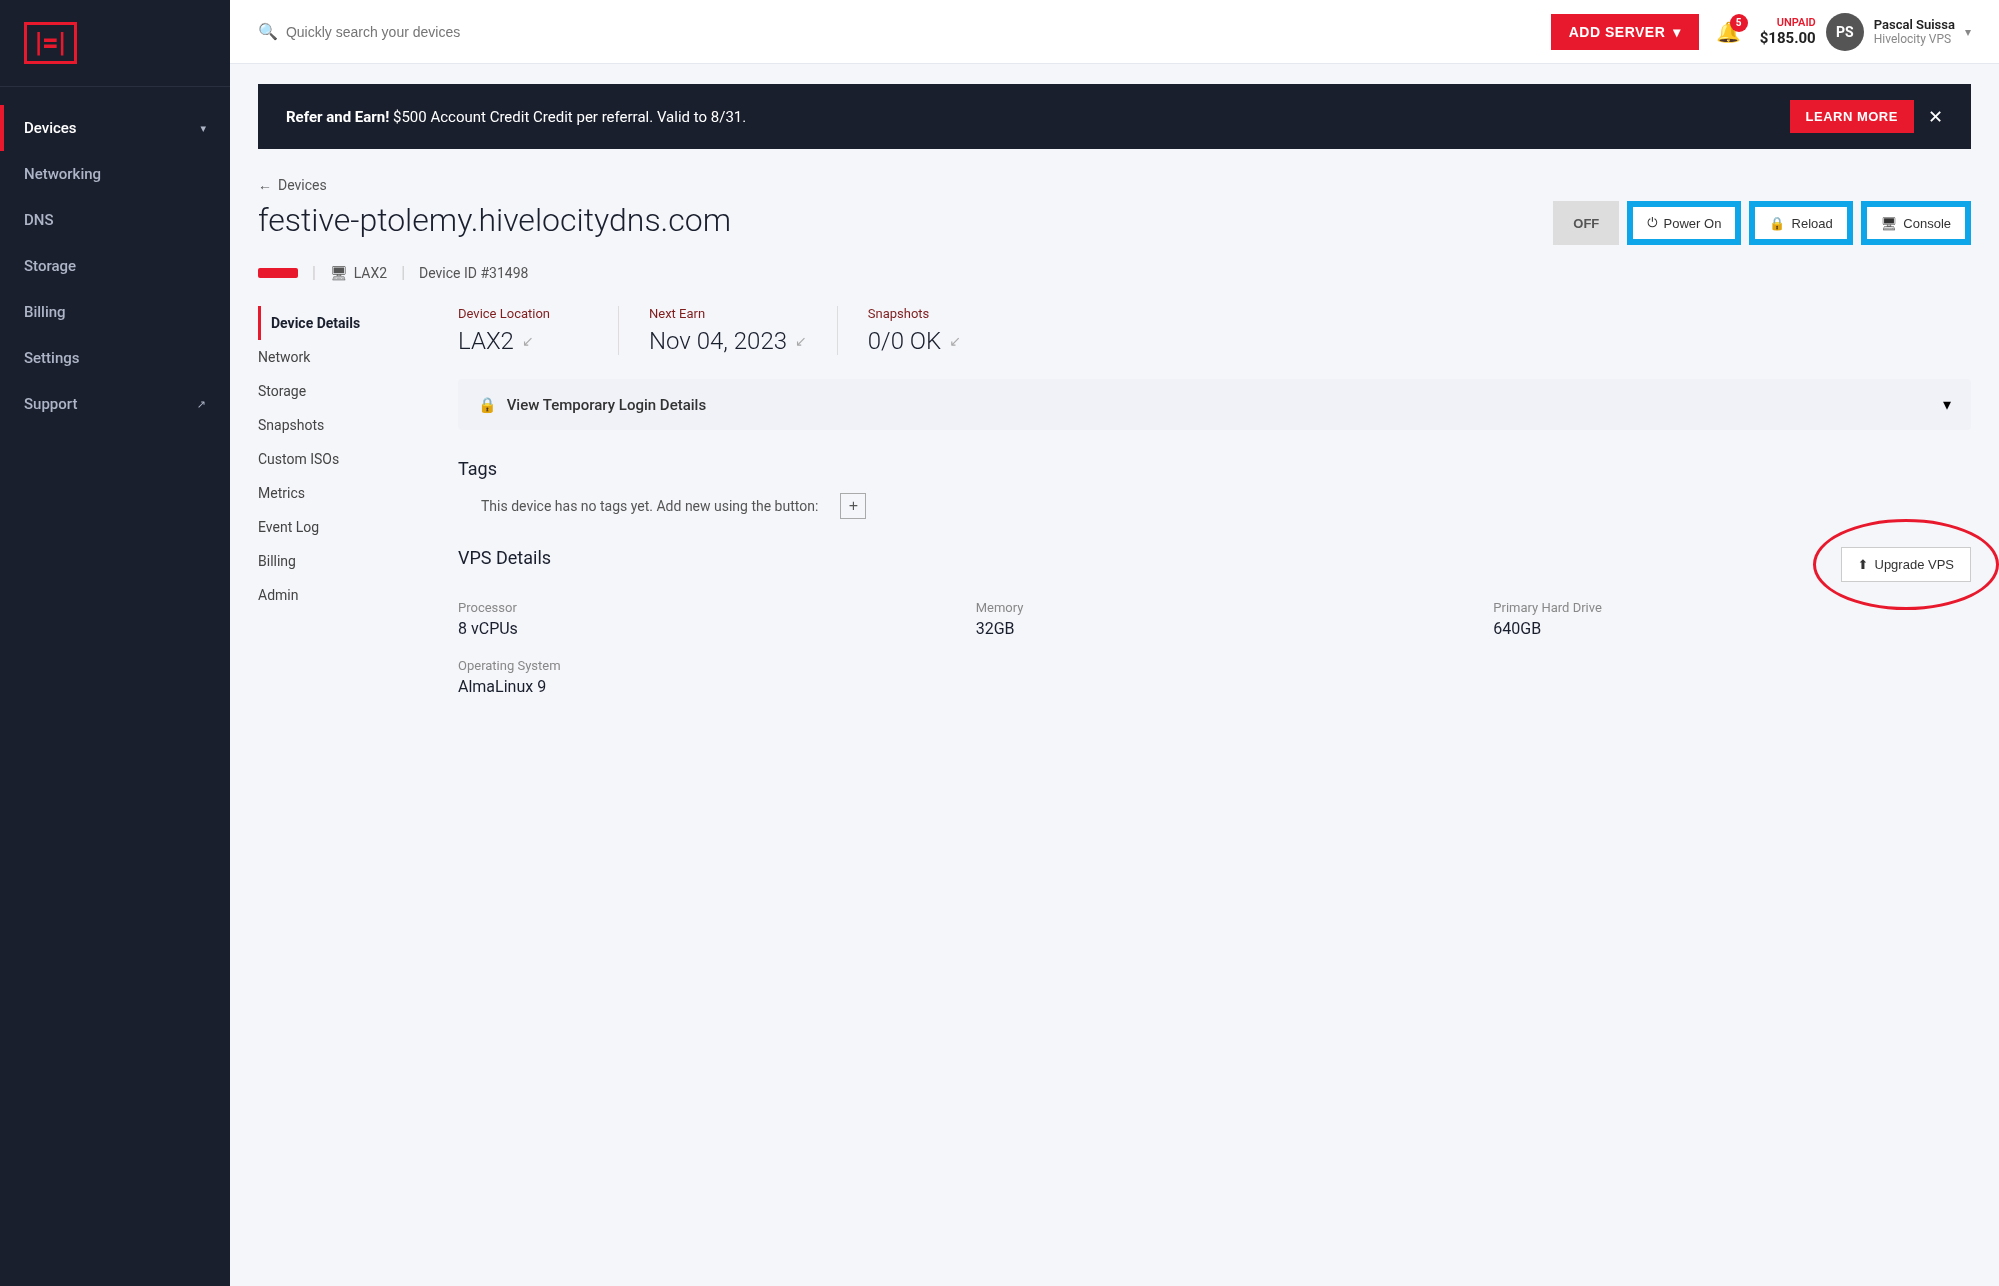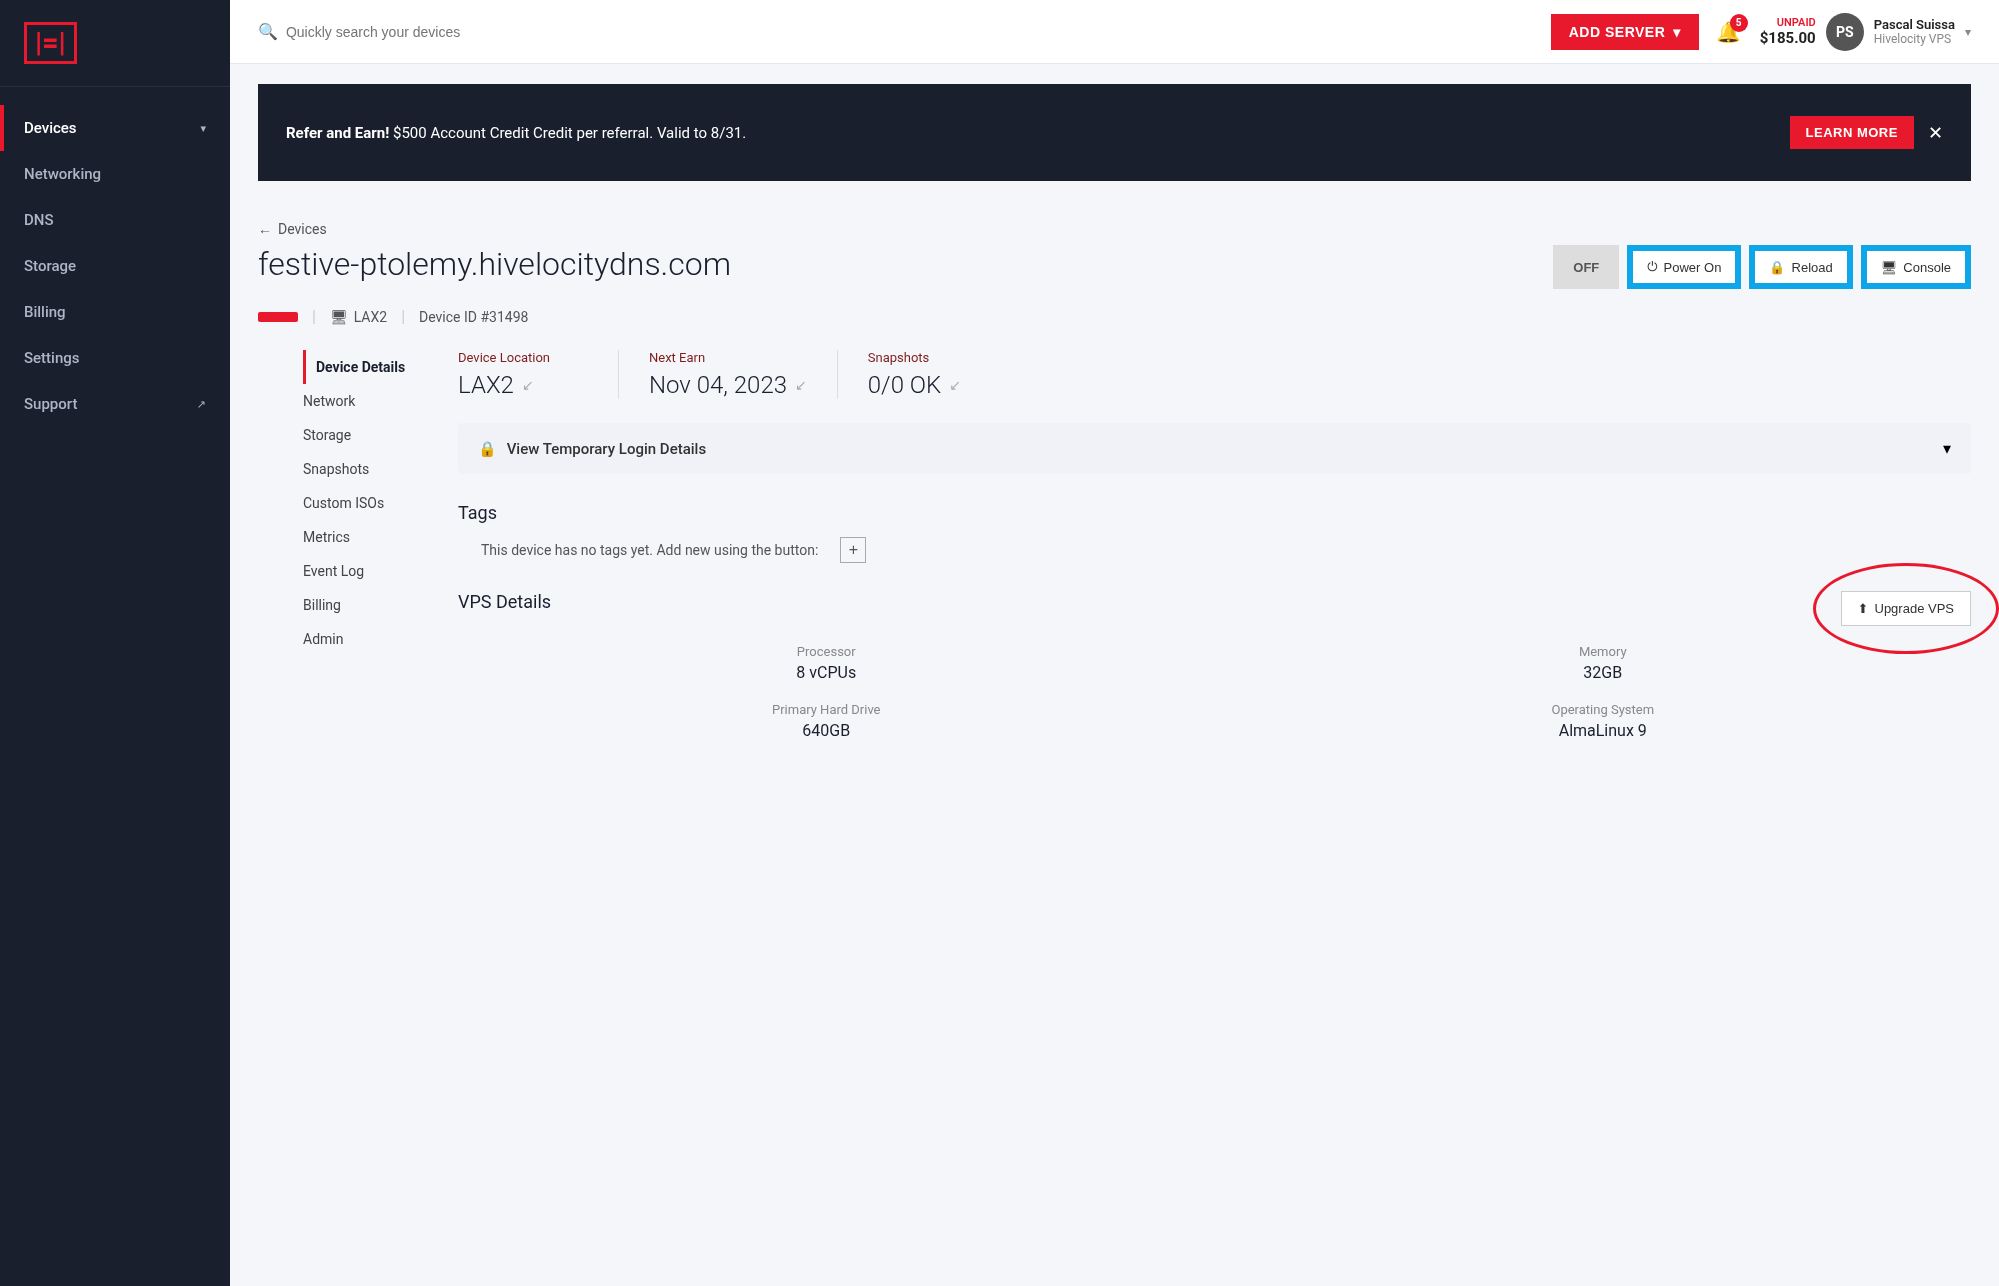--- a/index.html
+++ b/index.html
@@ -162,25 +162,25 @@
       flex: 1;
       overflow-y: auto;
       padding: 0;
       background: #f5f6fa;
     }
 
     
     .banner {
       background: #1a1f2e;
       color: #fff;
-      padding: 32px 28px;
+      padding: 16px 28px;
       display: flex;
       align-items: center;
       justify-content: space-between;
-      margin: 20px 28px 16px;
+      margin: 20px 28px 4px;
     }
     .banner-text { font-size: 15px; }
     .banner-text strong { font-weight: 700; }
     .banner-actions { display: flex; align-items: center; gap: 14px; }
     .learn-more-btn {
       background: #e8192c;
       color: #fff;
       border: none;
       padding: 9px 16px;
       font-size: 13px;
@@ -230,21 +230,20 @@
       width: 200px;
       min-width: 200px;
       padding-right: 20px;
     }
     .device-sidebar-item {
       padding: 9px 0;
       font-size: 14px;
       color: #444;
       cursor: pointer;
       font-weight: 400;
-      margin-left: 45px;
     }
     .device-sidebar-item.active {
       color: #1a1f2e;
       font-weight: 700;
       border-left: 3px solid #e8192c;
       padding-left: 10px;
     }
 
     
     .stats-row {
@@ -318,21 +317,21 @@
       content: '';
       position: absolute;
       top: -28px;
       left: -28px;
       right: -28px;
       bottom: -28px;
       border: 3px solid #e8192c;
       border-radius: 50%;
       pointer-events: none;
     }
-    .vps-grid { display: grid; grid-template-columns: 1fr 1fr; gap: 20px 40px; text-align: center; }
+    .vps-grid { display: grid; grid-template-columns: 1fr 1fr 1fr; gap: 20px 40px; }
     .vps-field-label { font-size: 13px; color: #888; margin-bottom: 4px; }
     .vps-field-value { font-size: 16px; color: #1a1f2e; font-weight: 400; }
 
     
     ::-webkit-scrollbar { width: 6px; }
     ::-webkit-scrollbar-track { background: #f1f1f1; }
     ::-webkit-scrollbar-thumb { background: #ccc; border-radius: 3px; }
   </style>
 </head>
 <body>

